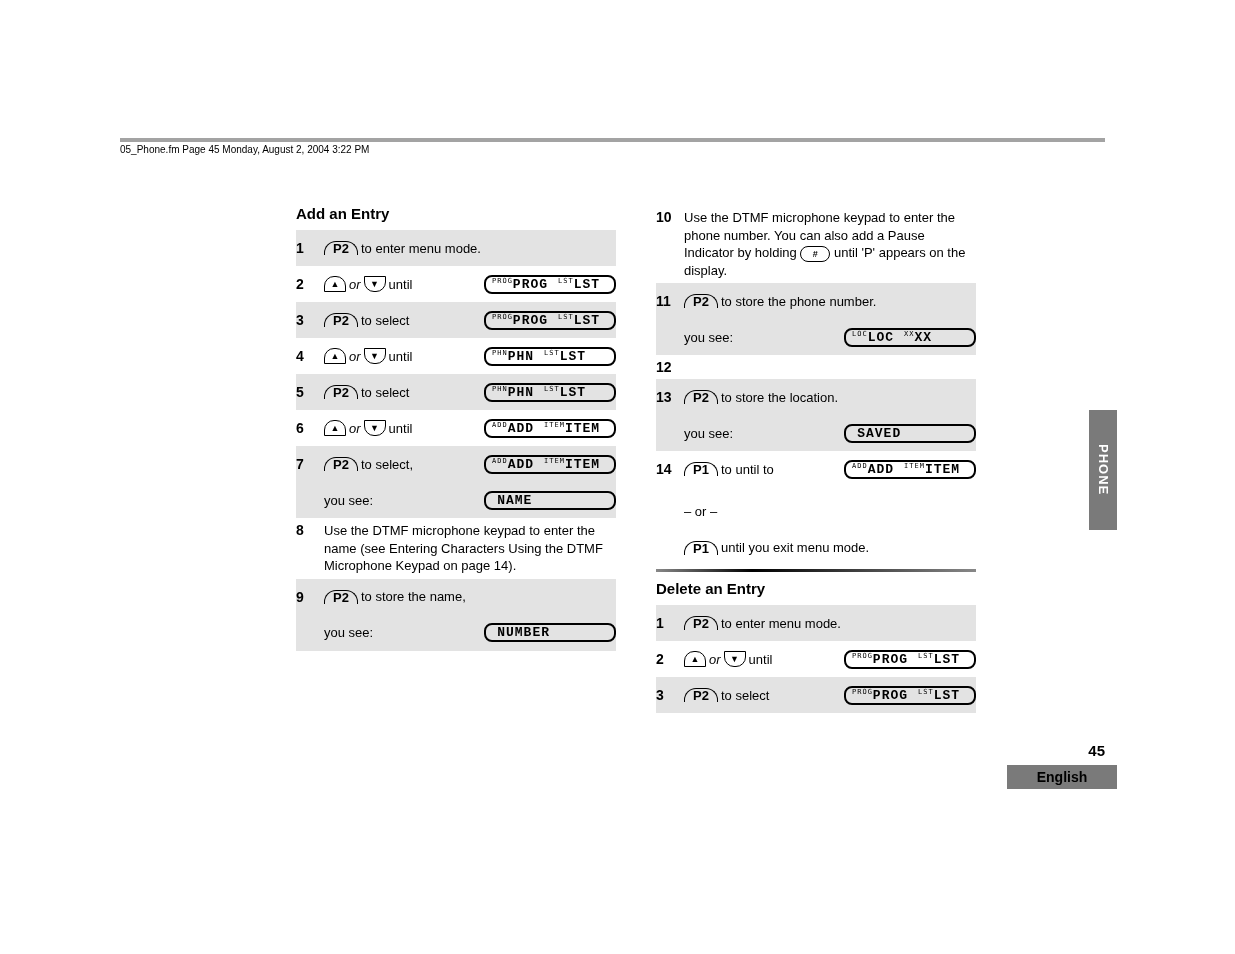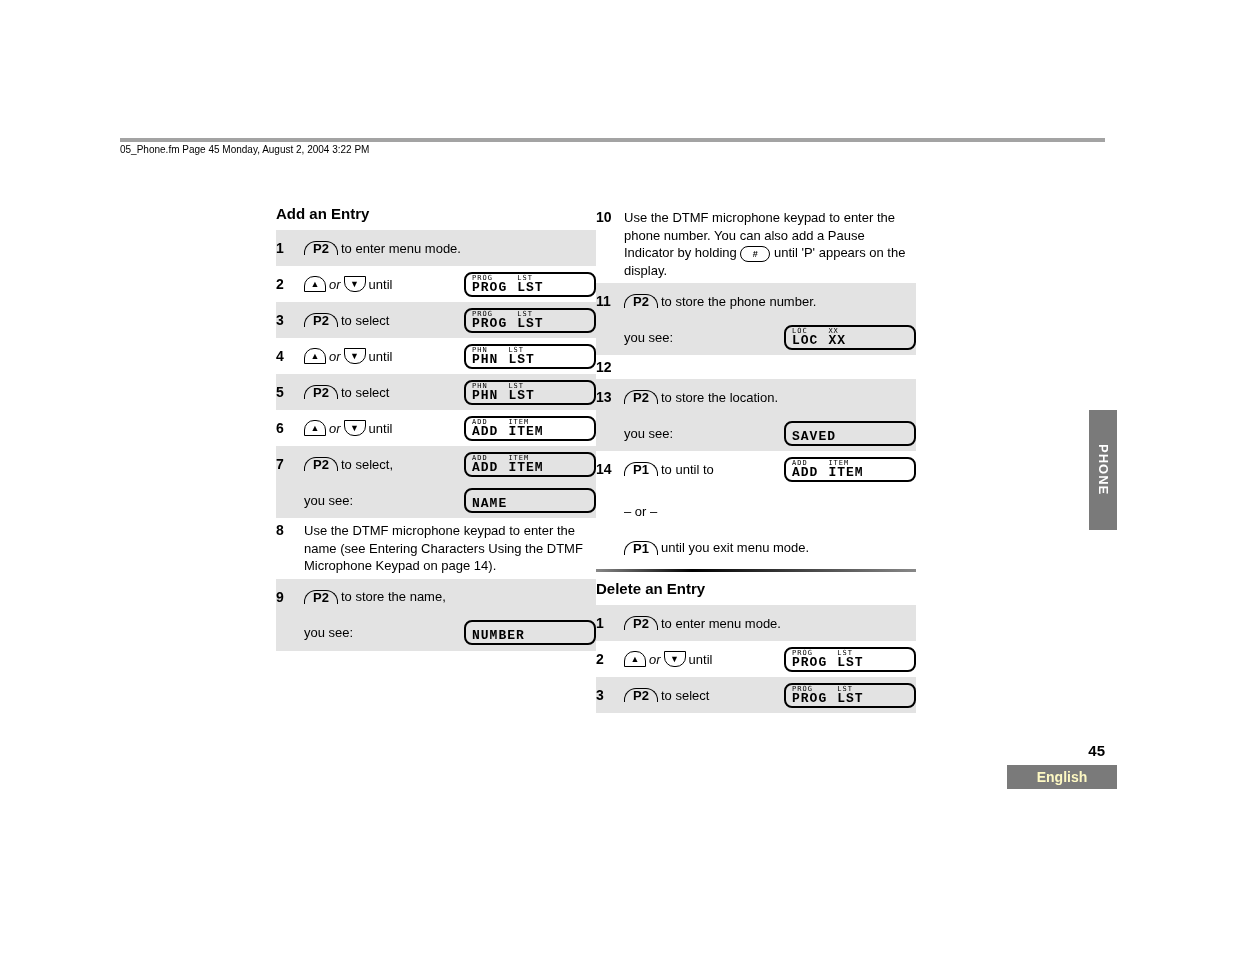--- a/index.html
+++ b/index.html
@@ -18,23 +18,24 @@
     top: 138px;
     left: 120px;
     right: 130px;
     border-top: 4px solid #a3a3a3;
     font-size: 10px;
     padding-top: 2px;
   }
   .content {
     position: absolute;
     top: 205px;
-    left: 276px;
+    left: 296px;
     width: 680px;
     display: flex;
+    gap: 40px;
   }
   .col { width: 320px; }
   .section-title { font-weight: bold; font-size: 15px; margin-bottom: 8px; }
   .step-row {
     display: flex;
     align-items: center;
     padding: 4px 0;
     min-height: 28px;
     gap: 6px;
   }
@@ -48,21 +49,21 @@
     padding: 1px 6px 0 6px;
     font-family: monospace;
     font-size: 12px;
     letter-spacing: 2px;
     width: 116px;
     line-height: 14px;
     display: flex;
     align-items: flex-start;
     gap: 10px;
   }
-  .lcd-col { display: flex; flex-direction: column; }
+  .lcd-col { display: flex; }
   .lcd-top { font-size: 7px; letter-spacing: 1px; line-height: 6px; height: 6px; }
   .lcd-bot { font-size: 13px; letter-spacing: 1px; line-height: 14px; font-family: "Courier New", monospace; font-weight: bold; }
   .key {
     display: inline-flex;
     align-items: center;
     justify-content: center;
     border: 1.5px solid #000;
     border-bottom-width: 0;
     border-radius: 12px 12px 0 0;
     font-size: 13px;
@@ -132,21 +133,21 @@
     font-weight: bold;
     font-size: 15px;
   }
   .lang-tab {
     position: absolute;
     right: 118px;
     top: 765px;
     width: 110px;
     height: 24px;
     background: #7a7a7a;
-    color: #fef9c3;
+    color: #000000;
     font-weight: bold;
     font-size: 14px;
     display: flex;
     align-items: center;
     justify-content: center;
   }
   .crop-outer { position:absolute; }
 </style>
 </head>
 <body>

